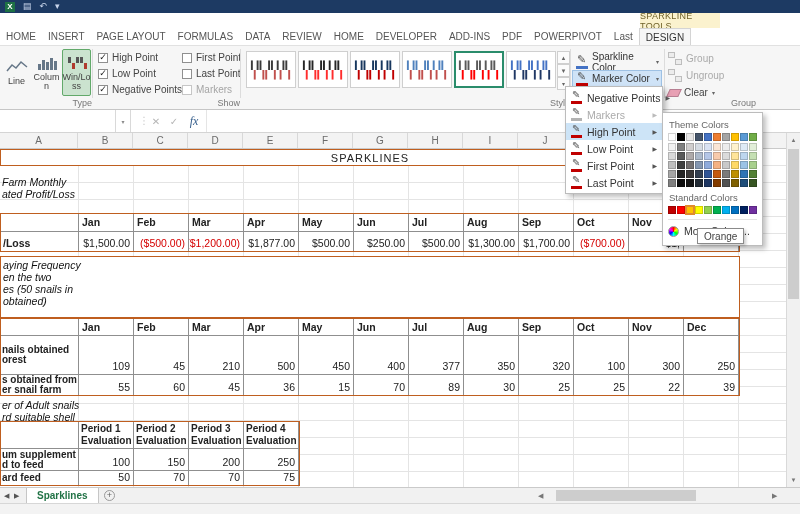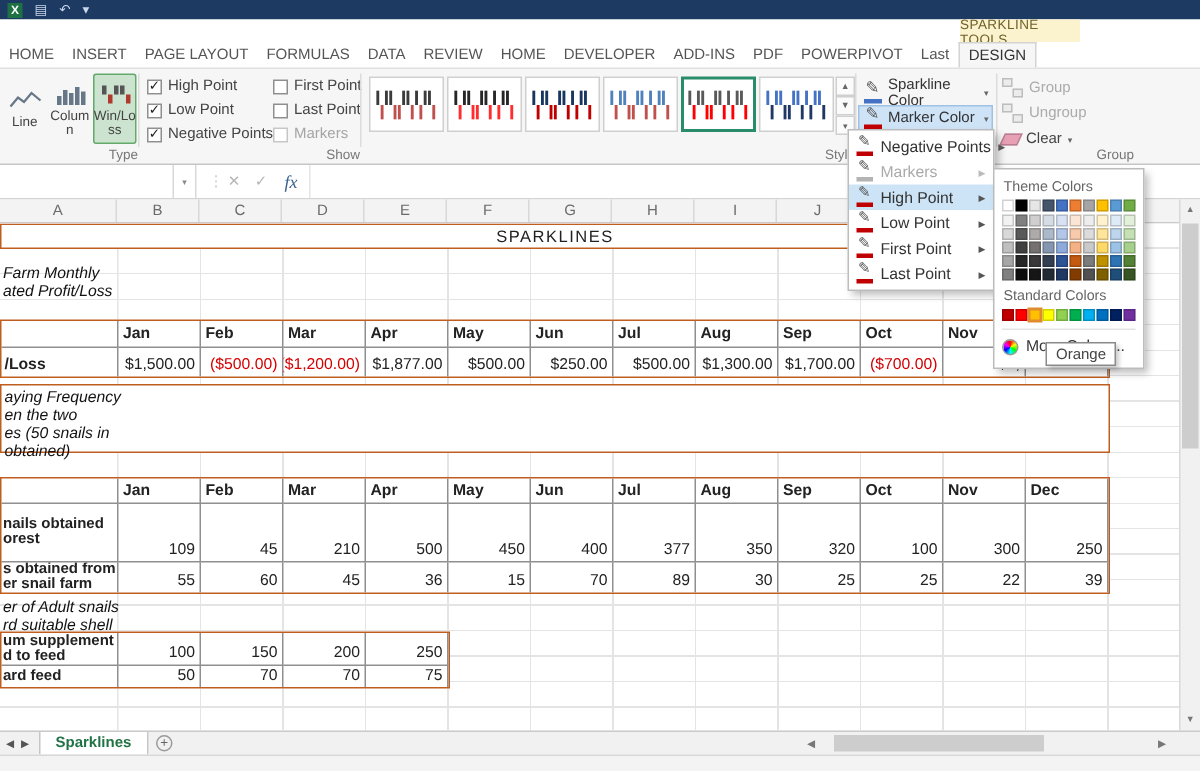--- a/index.html
+++ b/index.html
@@ -78,21 +78,21 @@
   .chd{width:55px;flex:none;border-right:1px solid #d8d8d8;display:flex;align-items:center;justify-content:center;font-size:10px;color:#6b6b6b}
   .chd:first-child{width:78px}
 
   
   #grid{left:0;top:149px;width:786px;height:338px;background:#fff;overflow:hidden}
   #gridrows{position:absolute;left:0;top:0;width:100%;height:100%;background:repeating-linear-gradient(to bottom,transparent 0,transparent 16px,#e4e4e4 16px,#e4e4e4 17px)}
   #gridcols{position:absolute;left:78px;top:0;width:708px;height:100%;border-left:1px solid #e4e4e4;background:repeating-linear-gradient(to right,transparent 0,transparent 54px,#e4e4e4 54px,#e4e4e4 55px)}
   #titlerow{position:absolute;left:0;top:0;width:740px;height:17px;border:1px solid #bf5e1f;background:#fff;display:flex;align-items:center;justify-content:center;letter-spacing:1px;font-size:11px;color:#222}
   .cap{position:absolute;font-style:italic;font-size:10.5px;color:#111;line-height:12px}
   #cap1{left:2px;top:27px}
-  #cap2box{position:absolute;left:0;top:107px;width:740px;height:46px;border:1px solid #bf5e1f;background:#fff;padding:2px 0 0 2px}
+  #cap2box{position:absolute;left:0;top:107px;width:740px;height:62px;border:1px solid #bf5e1f;background:#fff;padding:2px 0 0 2px}
   #cap3{left:2px;top:250px}
   .xt{position:absolute;background:#fff;border:1px solid #bf5e1f}
   .trow{display:flex}
   .tc{flex:none;width:55px;border-right:1px solid #8f8f8f;border-bottom:1px solid #8f8f8f;font-size:10.5px;overflow:hidden}
   .tc.lab{width:78px}
   .xt .trow:last-child .tc{border-bottom:none}
   .mon{font-weight:bold;padding:2px 0 0 3px}
   .numc{display:flex;align-items:flex-end;justify-content:flex-end;padding:0 3px 2px 0}
   .neg{color:#d50000}
   #t1{left:0;top:64px;width:740px}
@@ -509,20 +509,26 @@
     </div>
   </div>
 
   <div id="cap3" class="cap">
 
   <div class="capline">er of Adult snails</div>
       <div class="capline">rd suitable shell</div>
     </div>
 
   <div id="t3" class="xt">
+    <div class="trow hr">
+      <div class="tc lab"></div>
+      <div class="rep">
+        
+      <div class="tc hc">Period 1 Evaluation</div><div class="tc hc">Period 2 Evaluation</div><div class="tc hc">Period 3 Evaluation</div><div class="tc hc">Period 4 Evaluation</div></div>
+    </div>
     <div class="trow r1">
       <div class="tc lab lab2">
         <div>um supplement</div>
         <div>d to feed</div>
       </div>
       <div class="rep">
         
       <div class="tc numc">100</div><div class="tc numc">150</div><div class="tc numc">200</div><div class="tc numc">250</div></div>
     </div>
     <div class="trow r2">

